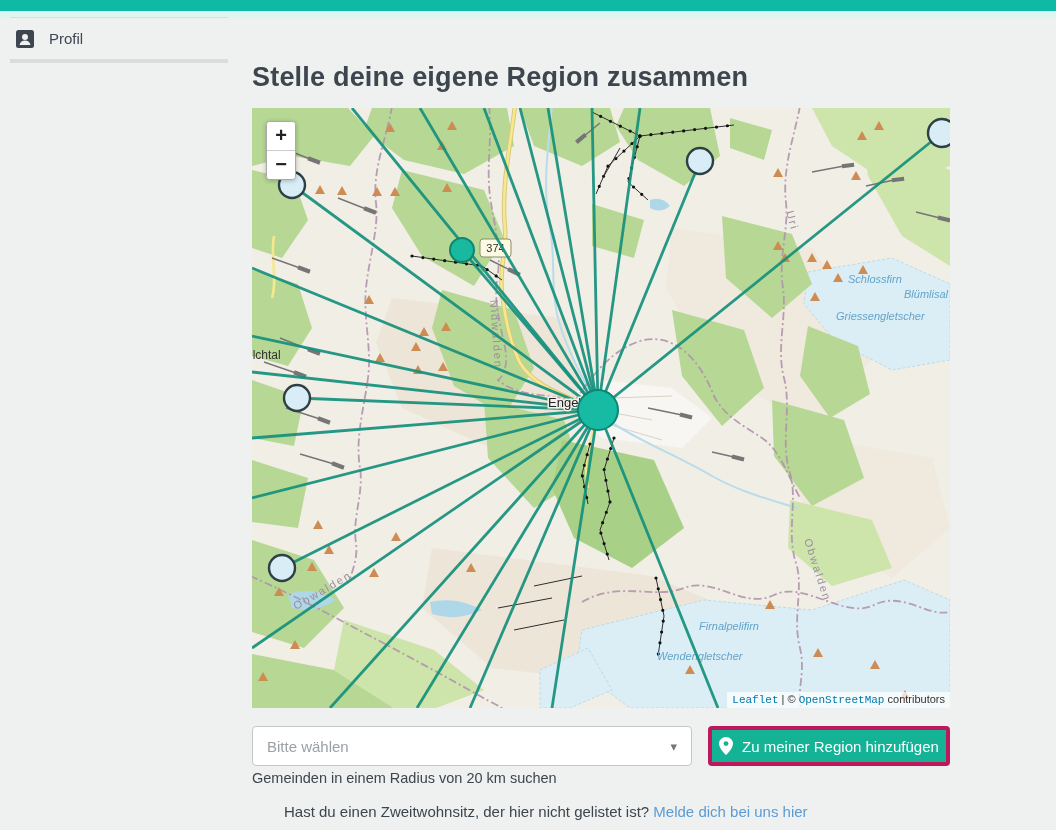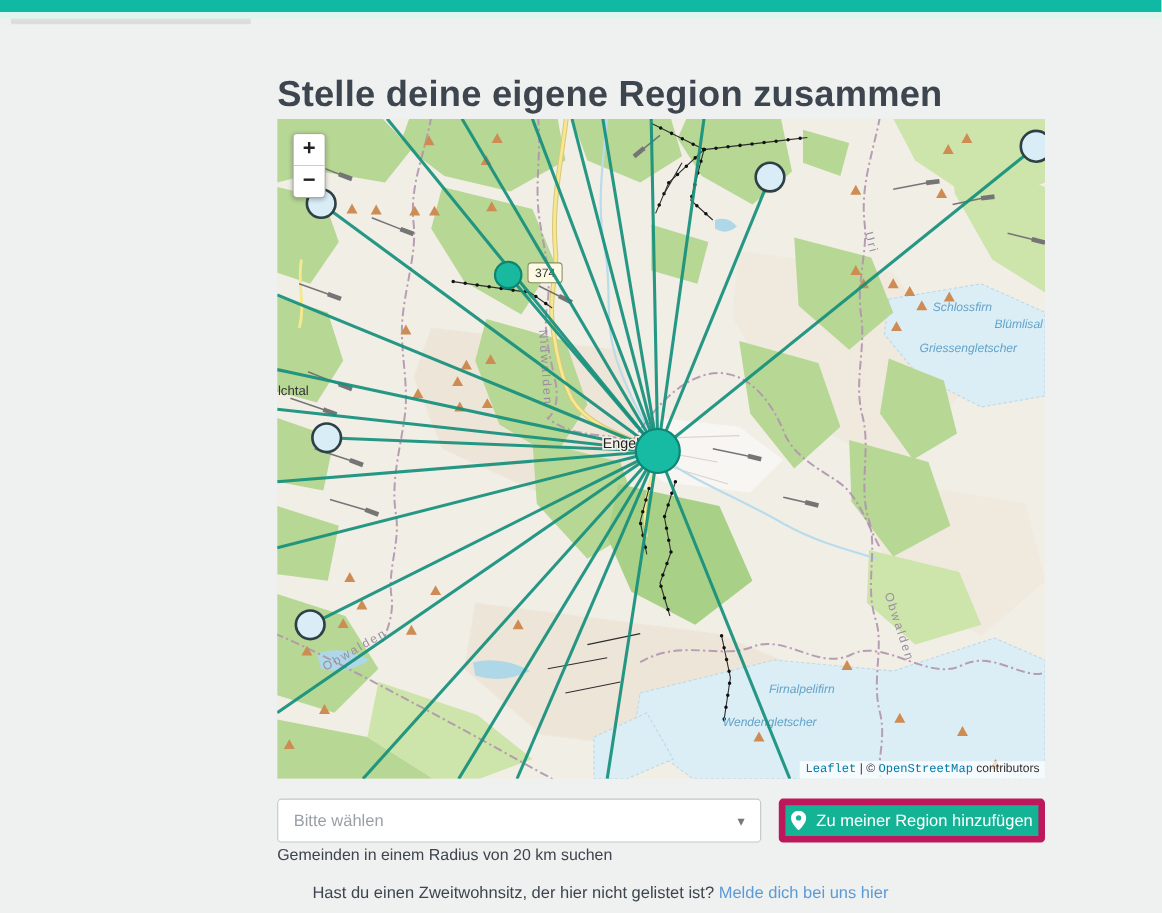--- a/index.html
+++ b/index.html
@@ -10,38 +10,38 @@
   
   .topbar{position:absolute;left:0;top:0;width:1056px;height:11px;background:#10b9a4;}
   .topglow{position:absolute;left:0;top:11px;width:1056px;height:6px;background:#def6f0;}
   
   .sidebar{position:absolute;left:0;top:17px;width:240px;}
   .s-div{height:1px;background:#dcdcdc;margin:0 12px 0 10px;}
   .s-item{display:flex;align-items:center;gap:13px;height:41px;padding-left:14px;cursor:pointer;}
   .s-item span.lbl{font-size:15px;color:#3f4752;}
   .s-item svg{flex:0 0 auto;}
   
-  .page-title{position:absolute;left:252px;top:44px;font-size:33px;font-weight:600;color:#3d454e;letter-spacing:.2px;}
+  .page-title{position:absolute;left:252px;top:44px;font-size:27px;font-weight:600;color:#3d454e;letter-spacing:.2px;}
   
   .map{position:absolute;left:252px;top:108px;width:698px;height:600px;overflow:hidden;background:#f1eee6;}
   .map svg{display:block;}
   .zoomctl{position:absolute;left:14px;top:13px;width:28px;background:#fff;border:1px solid #a9a9a9;
     border-radius:4px;overflow:hidden;box-shadow:0 1px 4px rgba(0,0,0,.25);}
   .zoomctl .zbtn{height:28px;line-height:27px;text-align:center;font-size:20px;font-weight:bold;color:#222;cursor:pointer;background:#fff;}
   .zoomctl .zsep{height:1px;background:#ccc;}
   .attrib{position:absolute;right:0;bottom:0;background:rgba(255,255,255,.72);font-size:11px;line-height:15px;
     padding:0 5px;color:#333;white-space:nowrap;}
   .attrib a{color:#0078A8;text-decoration:none;cursor:pointer;font-family:Liberation Mono, monospace;}
   
   .select{position:absolute;left:252px;top:726px;width:440px;height:40px;background:#fff;border:1px solid #c3c6c8;
     border-radius:4px;box-sizing:border-box;display:flex;align-items:center;justify-content:space-between;
     padding:0 14px;cursor:pointer;}
   .select .ph{font-size:15px;color:#9aa0a6;}
   .select .caret{font-size:13px;color:#777;}
-  .addbtn{position:absolute;left:708px;top:726px;width:242px;height:40px;background:#15b396;border:6px solid #be185d;
+  .addbtn{position:absolute;left:708px;top:726px;width:242px;height:40px;background:#15b396;border:4px solid #be185d;
     border-radius:4px;box-sizing:border-box;display:flex;align-items:center;justify-content:center;gap:9px;
     color:#fff;font-size:15px;cursor:pointer;}
   .helper{position:absolute;left:252px;top:770px;font-size:14.5px;color:#3d454e;}
   .second{position:absolute;left:252px;top:803px;font-size:15px;color:#3d454e;margin-left:32px;}
   .second a{color:#5b9bd5;text-decoration:none;cursor:pointer;}
   
   .ray line{stroke:#15907c;stroke-width:2.8;opacity:.92;}
   .lw{stroke:#757575;stroke-width:1.4;fill:none;}
   .lh{stroke:#757575;stroke-width:4.2;stroke-linecap:square;fill:none;}
   .dl{stroke:#2e2e2e;stroke-width:1;fill:none;}
@@ -52,20 +52,28 @@
   .gtext{font-size:11px;font-style:italic;fill:#63a3c9;}
 </style>
 </head>
 <body>
 
 <div class="topbar"></div>
 <div class="topglow"></div>
 
 <div class="sidebar">
   <div class="s-div"></div>
+  <div class="s-item">
+    <svg width="22" height="22" viewBox="0 0 22 22">
+      <rect x="2" y="2" width="18" height="18" rx="2.5" fill="#3d454e"></rect>
+      <circle cx="11" cy="9" r="3" fill="#eff0f0"></circle>
+      <path d="M5.5 17c.6-3 3-4.4 5.5-4.4s4.9 1.4 5.5 4.4z" fill="#eff0f0"></path>
+    </svg>
+    <span class="lbl">Profil</span>
+  </div>
   <div class="s-div"></div>
   <div class="s-div"></div>
   <div class="s-div"></div>
   <div class="s-div"></div>
 </div>
 
 <h1 class="page-title">Stelle deine eigene Region zusammen</h1>
 
 <div class="map">
   <svg width="698" height="600" viewBox="0 0 698 600">

